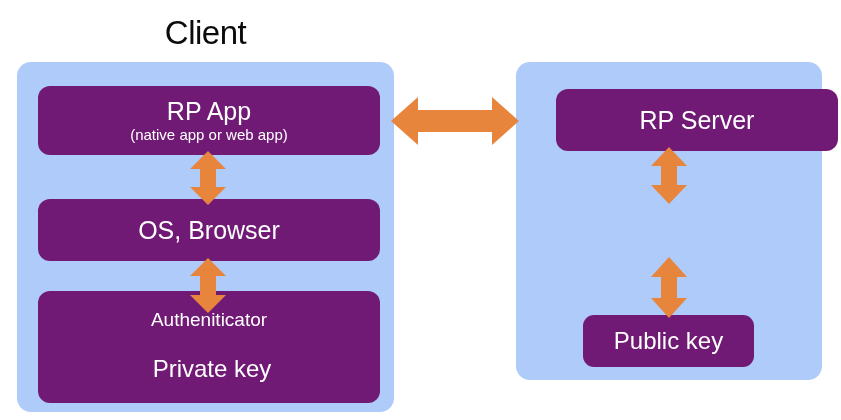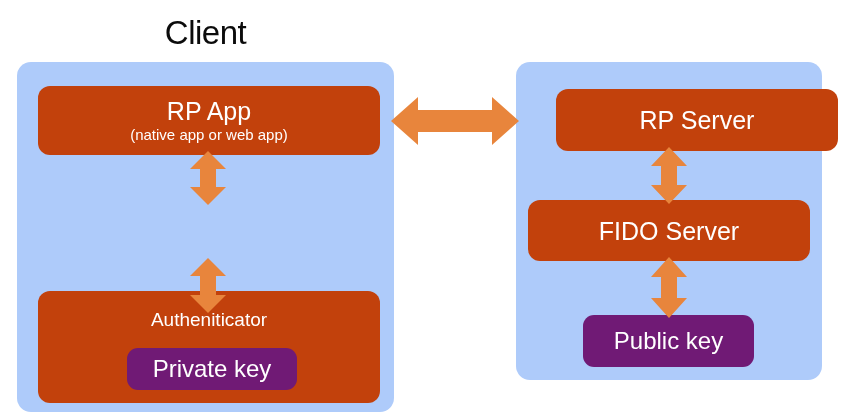--- a/index.html
+++ b/index.html
@@ -39,21 +39,21 @@
     position: absolute;
     background: #aecbfa;
     border-radius: 14px;
   }
   #panel-client { left: 17px;  top: 62px; width: 377px; height: 350px; }
   #panel-server { left: 516px; top: 62px; width: 306px; height: 318px; }
 
   
   .box {
     position: absolute;
-    background: #c2410c;
+    background: #701a75;
     border-radius: 12px;
     color: #ffffff;
     display: flex;
     flex-direction: column;
     align-items: center;
     justify-content: center;
     text-align: center;
     box-sizing: border-box;
   }
   .box-title {
@@ -124,36 +124,36 @@
   <div class="col-title" id="title-client">Client</div>
 
 
   <div class="panel" id="panel-client"></div>
 
   <div class="box" id="box-rp-app">
     <div class="box-title">RP App</div>
     <div class="box-sub">(native app or web app)</div>
   </div>
 
+  <div class="box" id="box-os-browser">
+    <div class="box-title">OS, Browser</div>
+  </div>
 
   <div class="box" id="box-authenticator">
     <div class="box-label-sm">Autheniticator</div>
   </div>
 
   <div class="pill" id="pill-private-key">Private key</div>
 
   <div class="panel" id="panel-server"></div>
 
   <div class="box" id="box-rp-server">
     <div class="box-title">RP Server</div>
   </div>
 
-  <div class="box" id="box-fido-server">
-    <div class="box-title">FIDO Server</div>
-  </div>
 
   <div class="pill" id="pill-public-key">Public key</div>
 
   <div class="arrow" id="arrow-client-server">
     <svg width="128" height="50" viewBox="0 0 128 50" xmlns="http://www.w3.org/2000/svg">
       <polygon points="0,25 27,1 27,14 101,14 101,1 128,25 101,49 101,36 27,36 27,49" fill="#e8853c"></polygon>
     </svg>
   </div>
 
   <div class="arrow" id="arrow-rp-os">

